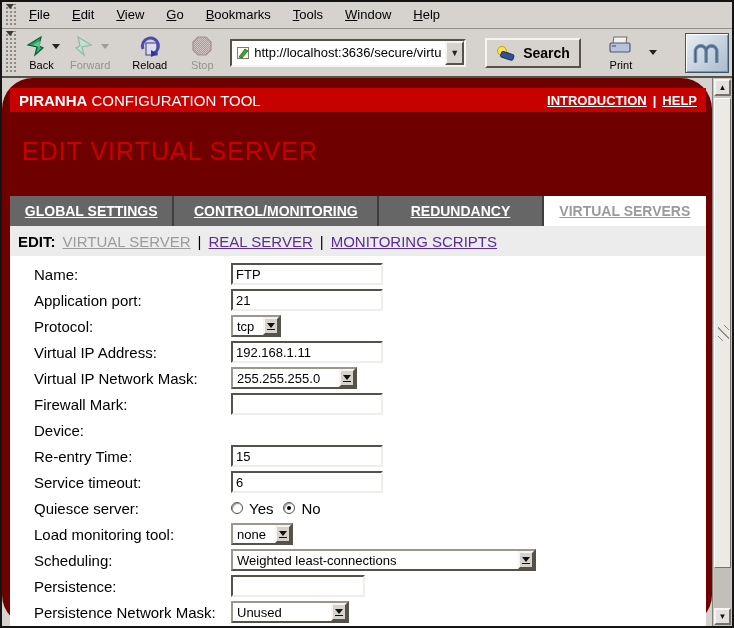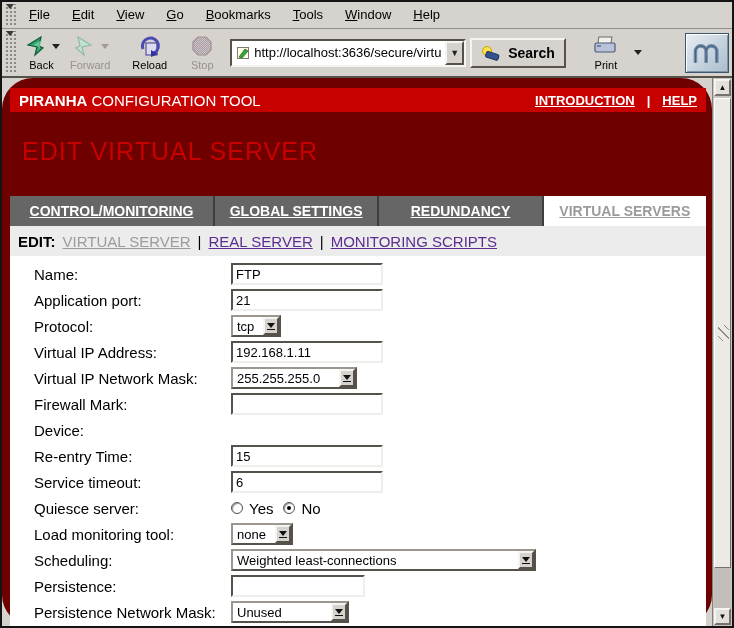--- a/index.html
+++ b/index.html
@@ -29,32 +29,32 @@
   
   .toolbar{height:49px;background:var(--chrome);border-bottom:2px solid var(--chrome-dk);display:flex;align-items:center;}
   .tbtn{display:flex;flex-direction:column;align-items:center;justify-content:center;padding:1px 5px;font-size:11px;color:#000;min-width:44px;gap:1px;}
   .tbtn.disabled{color:#96928b;}
   .tbtn .irow{display:flex;align-items:center;gap:5px;height:24px;}
   .dropcaret{width:0;height:0;border-left:4px solid transparent;border-right:4px solid transparent;border-top:5px solid #222;}
   .dropcaret.dim{border-top-color:#a09c95;}
   .urlfield{width:236px;height:28px;border:2px solid;border-color:var(--chrome-dk) var(--chrome-lt) var(--chrome-lt) var(--chrome-dk);background:#fff;display:flex;align-items:center;gap:4px;padding:0 0 0 4px;margin-left:6px;}
   .urlfield input{flex:1;min-width:0;border:none;outline:none;font-size:13px;font-family:"Liberation Sans",sans-serif;background:#fff;color:#000;height:100%;}
   .urldrop{width:19px;height:24px;background:var(--chrome);border:2px solid;border-color:var(--chrome-lt) var(--chrome-dk) var(--chrome-dk) var(--chrome-lt);display:grid;place-items:center;font-size:9px;color:#222;}
-  .searchbtn{display:flex;align-items:center;gap:5px;height:30px;padding:0 9px;margin-left:4px;background:var(--chrome);border:2px solid;border-color:var(--chrome-lt) var(--chrome-dk) var(--chrome-dk) var(--chrome-lt);font-weight:bold;font-size:14px;color:#000;justify-content:flex-end;}
+  .searchbtn{display:flex;align-items:center;gap:5px;height:30px;padding:0 9px;margin-left:19px;background:var(--chrome);border:2px solid;border-color:var(--chrome-lt) var(--chrome-dk) var(--chrome-dk) var(--chrome-lt);font-weight:bold;font-size:14px;color:#000;justify-content:flex-end;}
   .printgrp{display:flex;align-items:center;margin-left:18px;gap:6px;}
   .logo{margin-left:auto;margin-right:3px;width:44px;height:40px;border:1px solid #3d566f;background:linear-gradient(135deg,#e9eef3,#a9bccd);box-shadow:inset 1px 1px 0 #fff,inset -1px -1px 0 #7e93a6;display:grid;place-items:center;}
 
   
   .content{flex:1;display:flex;min-height:0;}
   .page{flex:1;background:var(--page-maroon);padding:0 6px 0 8px;display:flex;flex-direction:column;min-width:0;border-radius:31px;}
 
   .banner{margin-top:10px;height:24px;background:var(--banner-red);display:flex;align-items:center;justify-content:space-between;padding:0 9px;}
   .brand{color:#fff;font-size:15px;white-space:nowrap;}
   .brand b{font-weight:bold;}
-  .banner-links{color:#fff;font-size:13px;font-weight:bold;white-space:nowrap;display:flex;gap:12px;align-items:center;}
+  .banner-links{color:#fff;font-size:13px;font-weight:bold;white-space:nowrap;display:flex;gap:6px;align-items:center;}
   .banner-links a{color:#fff;text-decoration:underline;cursor:pointer;}
 
   h1.pagehead{margin:24px 0 0 12px;font-size:25px;font-weight:400;color:var(--banner-red);letter-spacing:1px;line-height:30px;}
 
   .tabbar{margin-top:30px;height:30px;display:flex;}
   .tab{background:var(--tab-gray);color:#fff;font-size:14px;font-weight:bold;text-decoration:underline;display:flex;align-items:center;justify-content:center;border-right:2px solid #3e3e3e;flex:1;white-space:nowrap;cursor:pointer;}
   .tab.first{flex:1.25;}
   .tab.active{background:#fff;color:var(--inactive);border-right:none;cursor:default;}
 
   .subnav{height:30px;background:#ececec;display:flex;align-items:center;padding-left:8px;font-size:15px;gap:7px;white-space:nowrap;}
@@ -214,22 +214,22 @@
         <span class="banner-links">
           <a>INTRODUCTION</a>
           <span>|</span>
           <a>HELP</a>
         </span>
       </div>
 
       <h1 class="pagehead">EDIT VIRTUAL SERVER</h1>
 
       <div class="tabbar">
+        <span class="tab">GLOBAL SETTINGS</span>
         <span class="tab first">CONTROL/MONITORING</span>
-        <span class="tab">GLOBAL SETTINGS</span>
         <span class="tab">REDUNDANCY</span>
         <span class="tab active">VIRTUAL SERVERS</span>
       </div>
 
       <div class="subnav">
         <span class="prefix">EDIT:</span>
         <span class="cur">VIRTUAL SERVER</span>
         <span class="sep">|</span>
         <a>REAL SERVER</a>
         <span class="sep">|</span>

